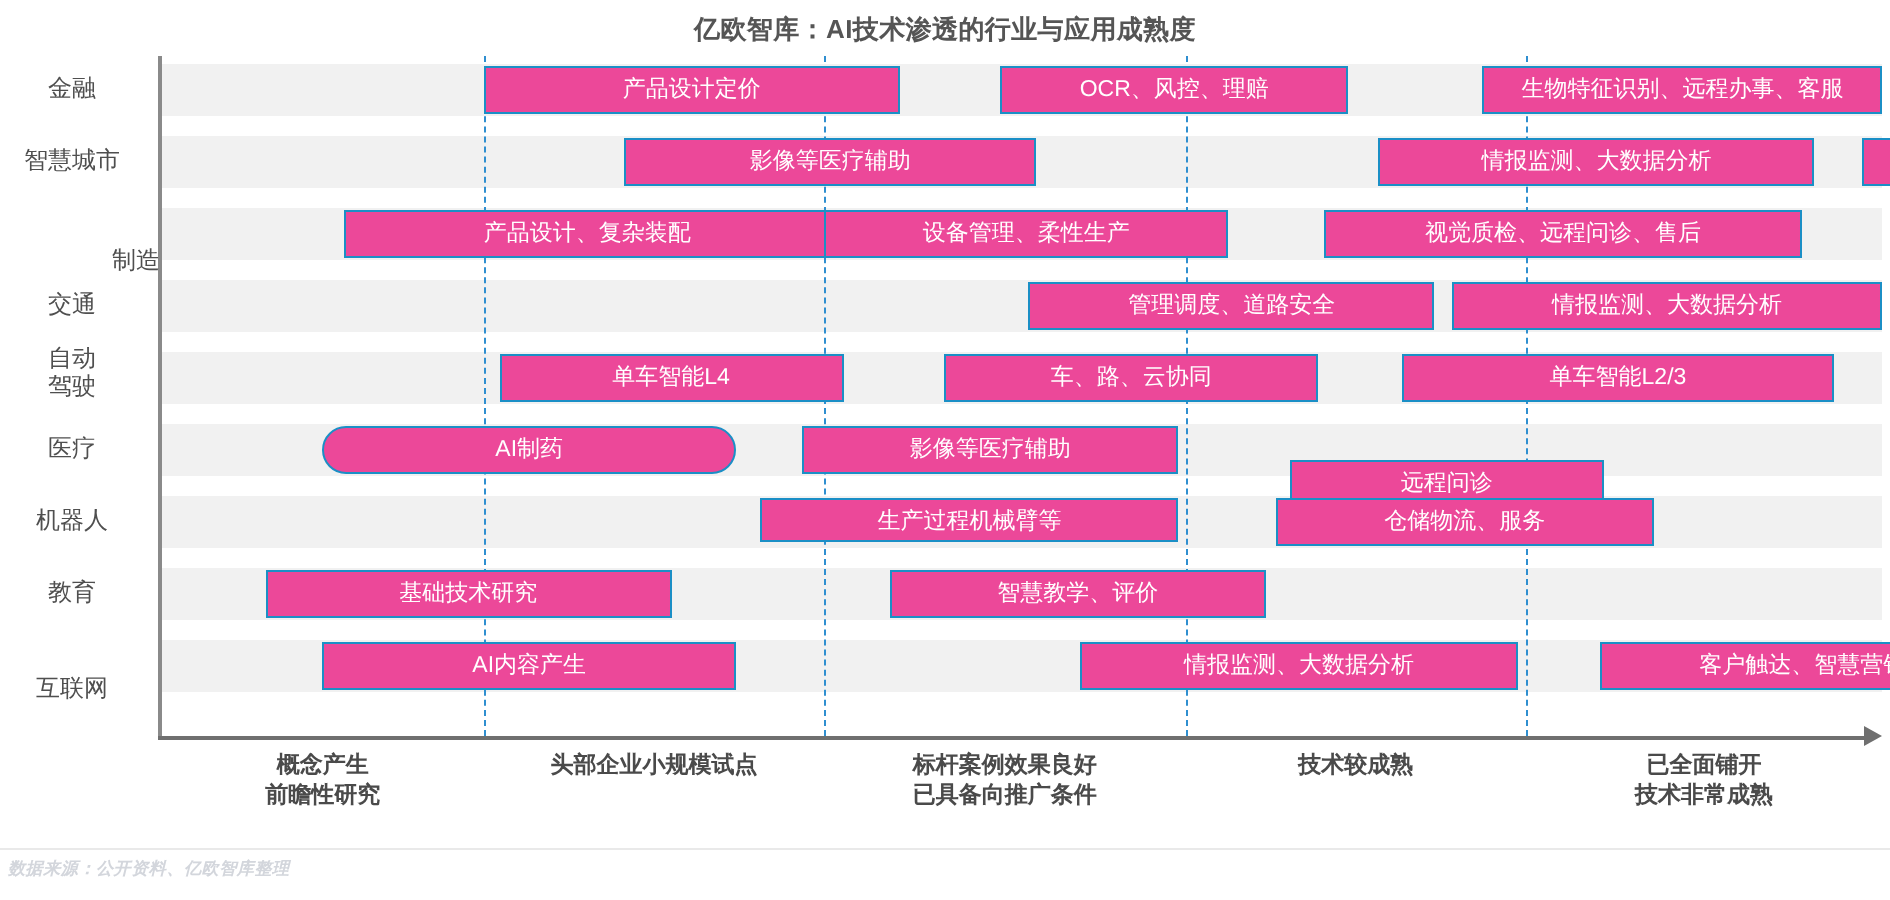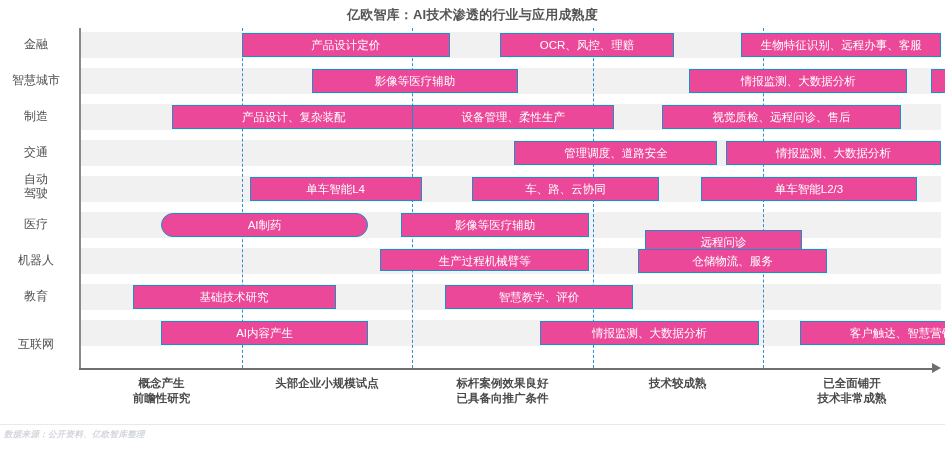--- a/index.html
+++ b/index.html
@@ -128,21 +128,21 @@
     </div>
   <div id="grid-layer">
       <div class="gridline" style="left: 241.82px;"></div>
       <div class="gridline" style="left: 412.1px;"></div>
       <div class="gridline" style="left: 592.7px;"></div>
       <div class="gridline" style="left: 762.98px;"></div>
     </div>
   <div id="ylabels-layer">
       <div class="ylabel" style="top: 9px;">金融</div>
       <div class="ylabel" style="top: 45px;">智慧城市</div>
-      <div class="ylabel" style="top: 81px;">制造</div>
+      <div class="ylabel" style="top: 95px; padding-left: 32px;">制造</div>
       <div class="ylabel" style="top: 117px;">交通</div>
       <div class="ylabel" style="top: 144px;">
         <div>自动</div>
         <div>驾驶</div>
       </div>
       <div class="ylabel" style="top: 189px;">医疗</div>
       <div class="ylabel" style="top: 225px;">机器人</div>
       <div class="ylabel" style="top: 261px;">教育</div>
       <div class="ylabel" style="top: 297px; margin-top: 12px;">互联网</div>
     </div>

